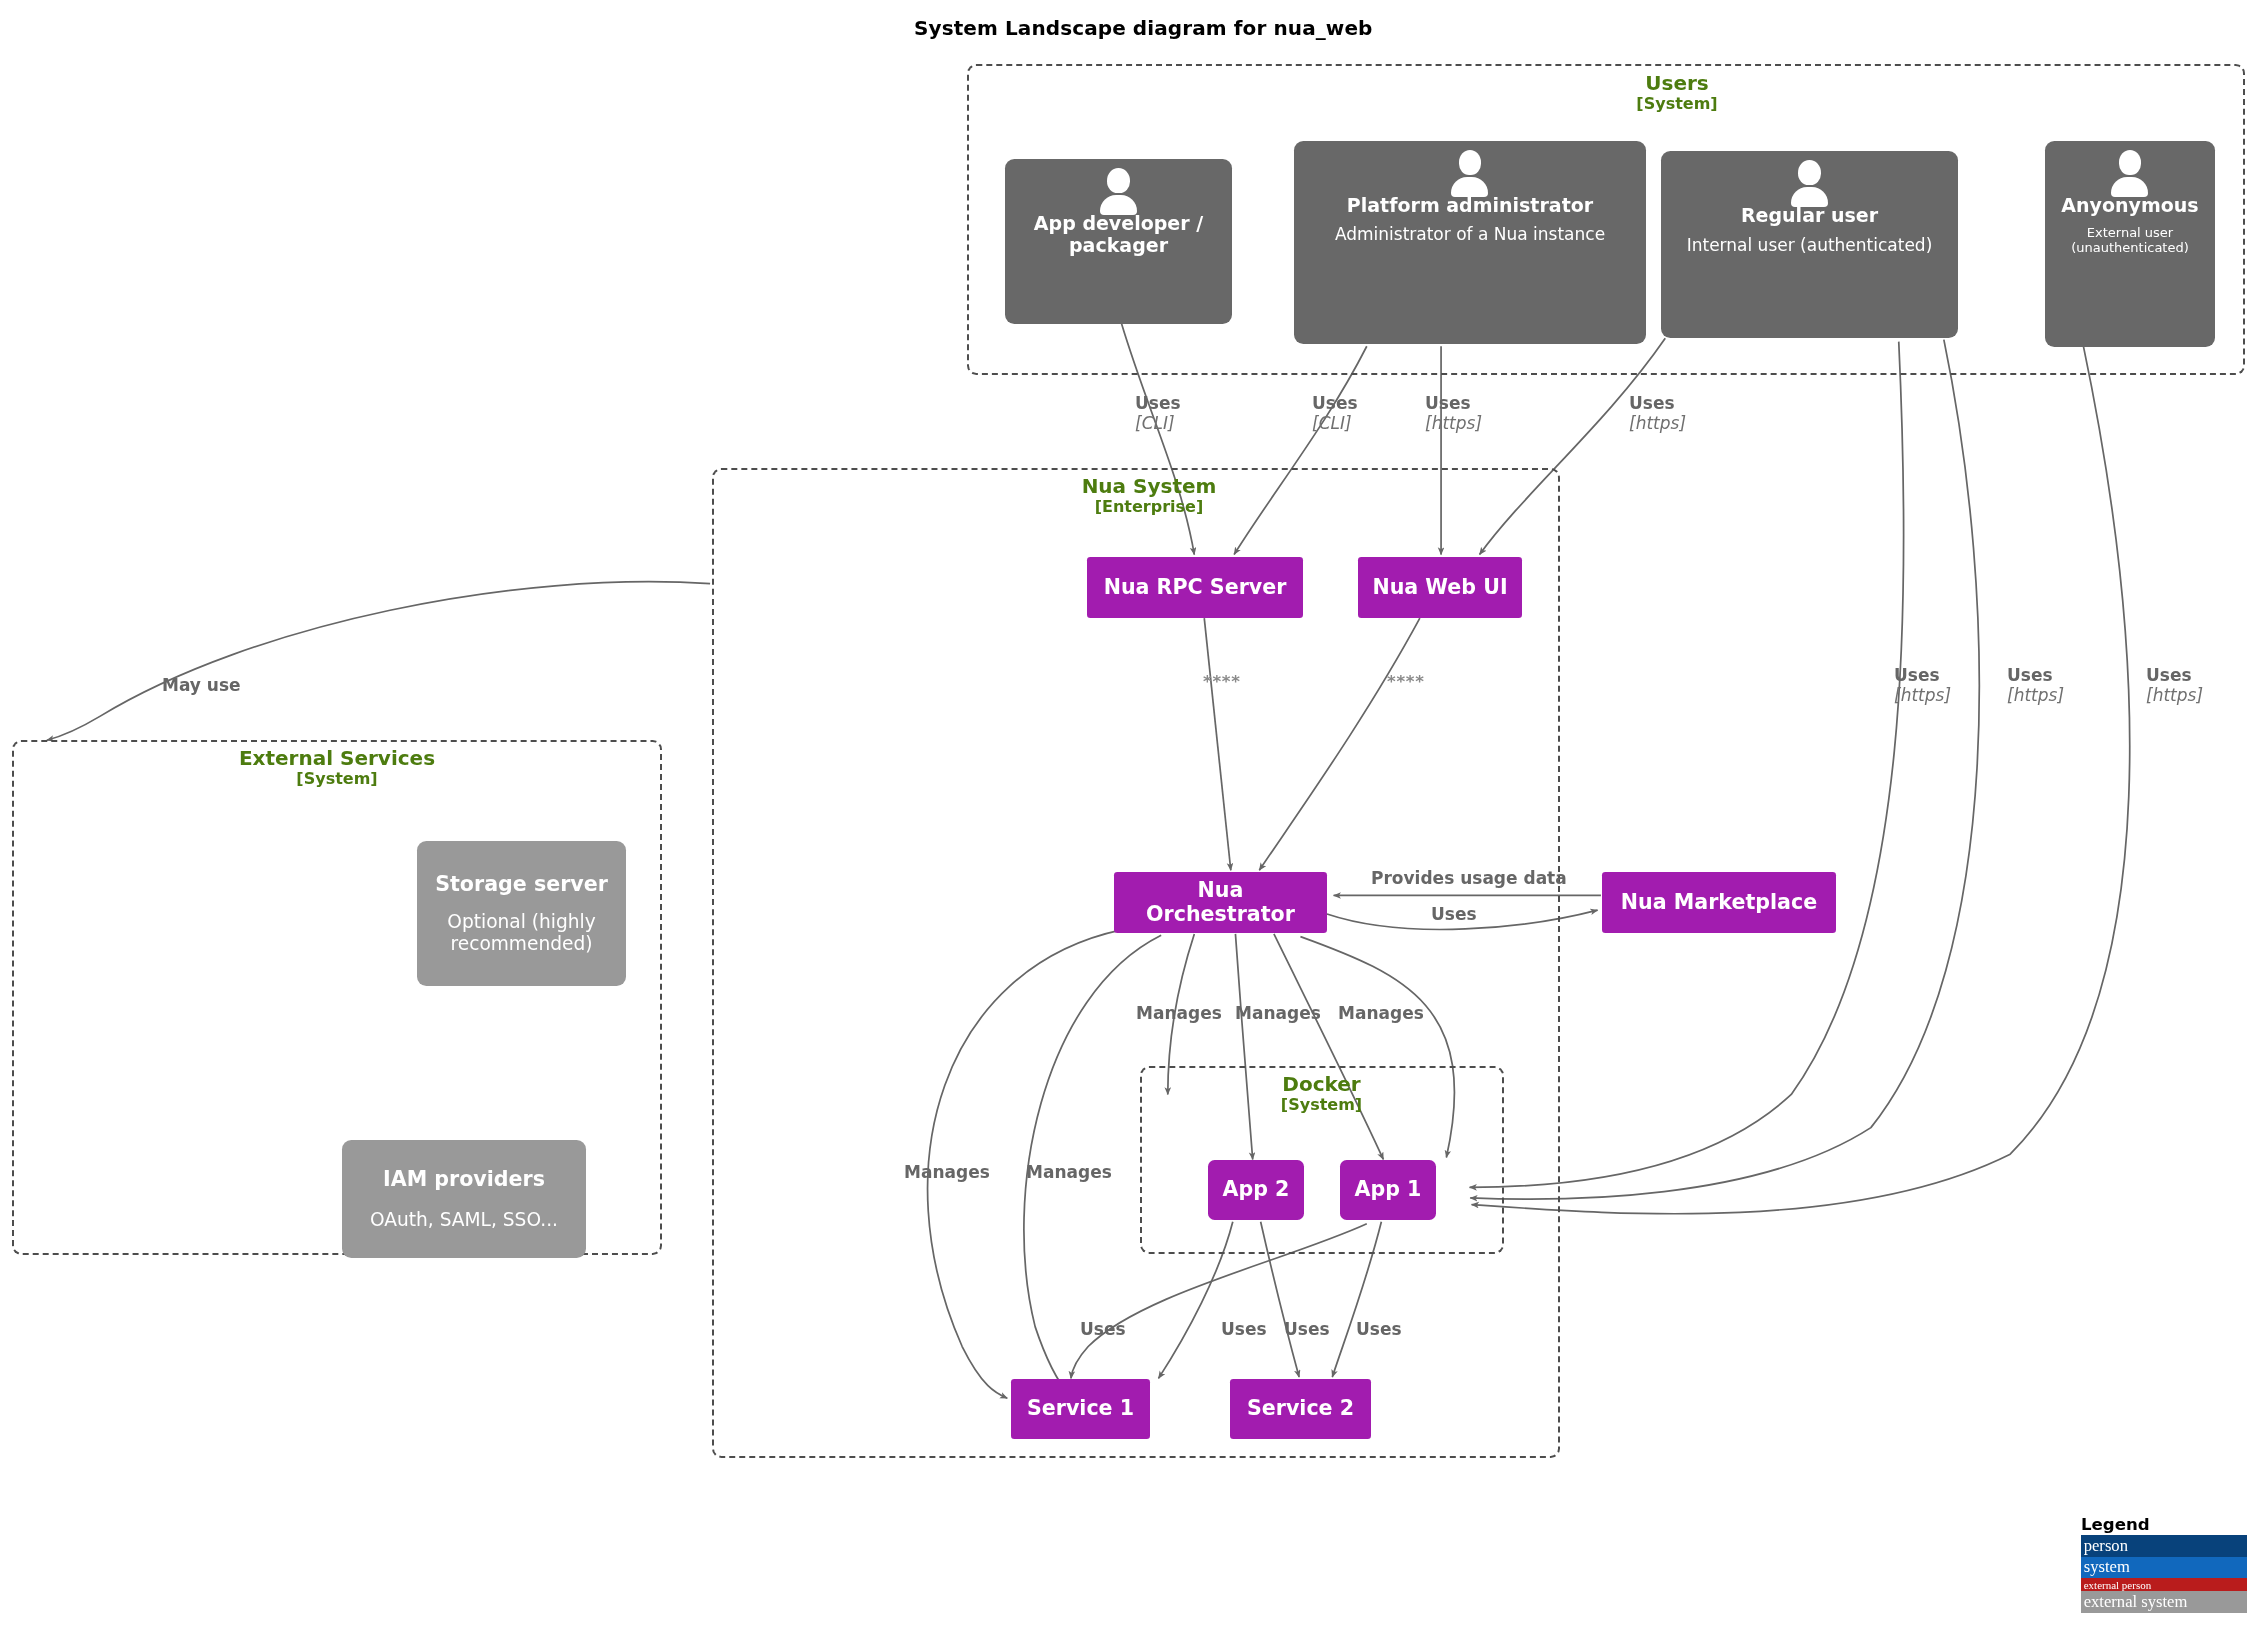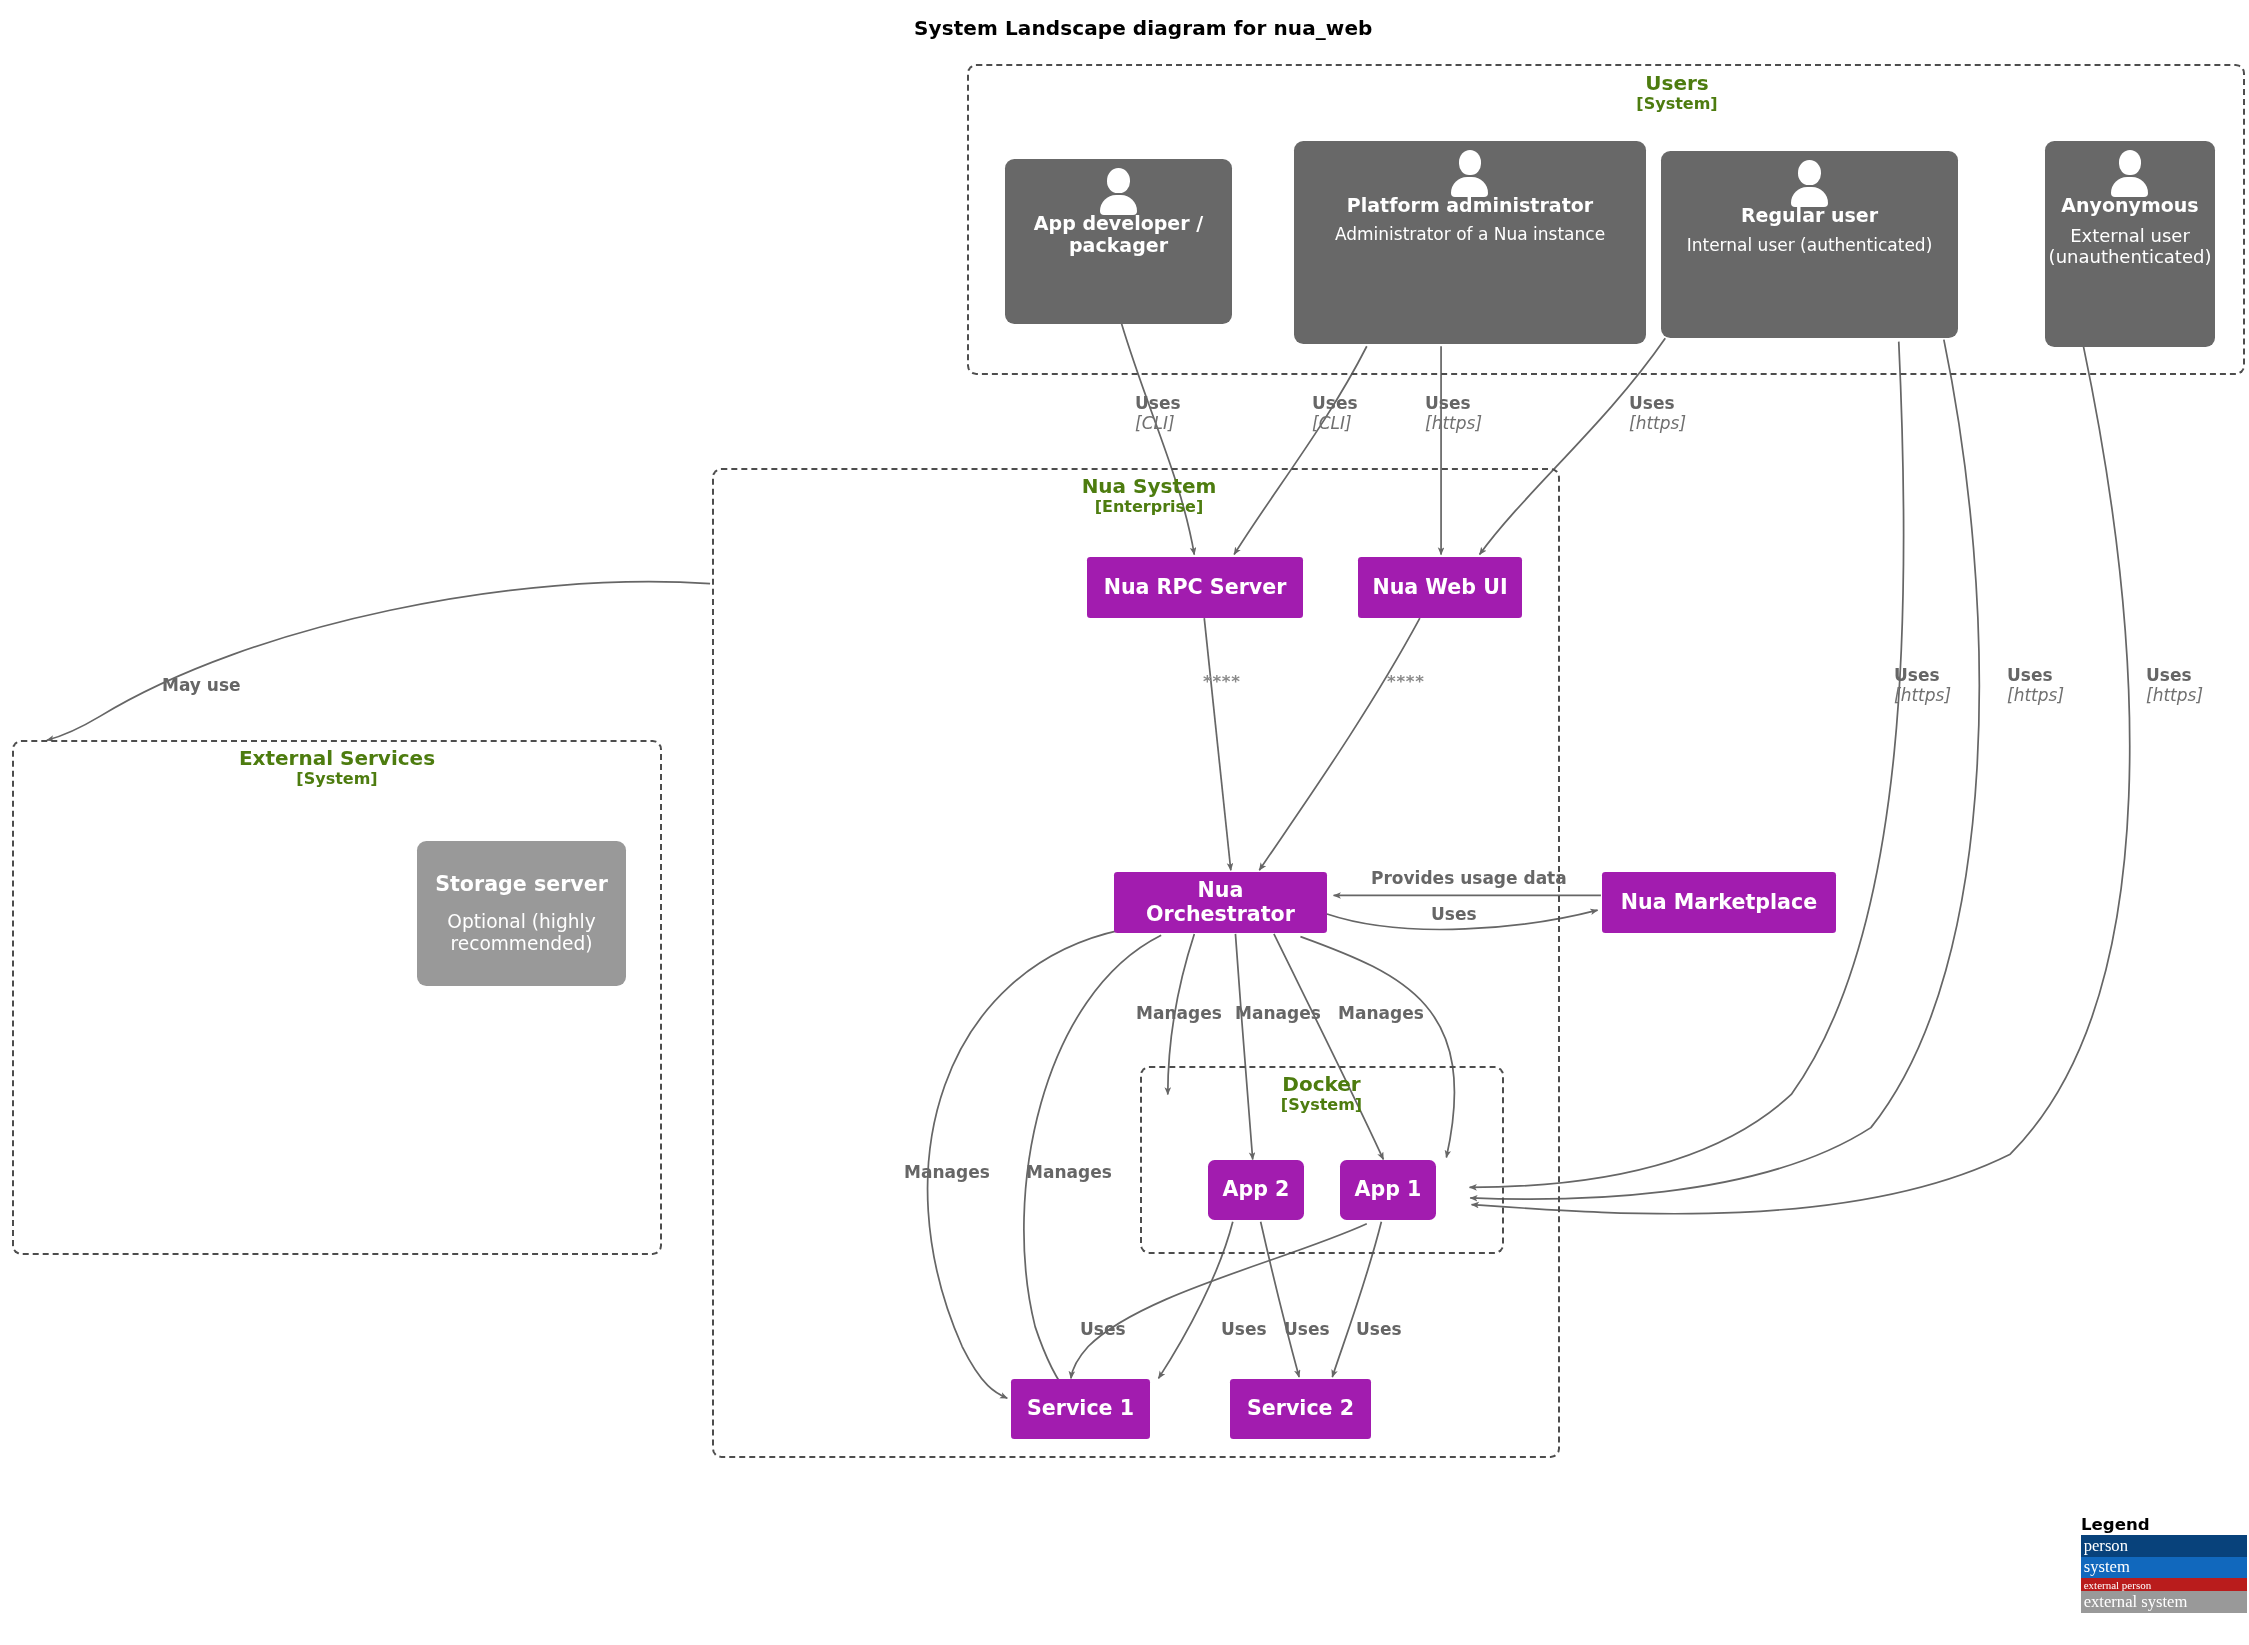--- a/index.html
+++ b/index.html
@@ -158,21 +158,21 @@
     <span class="n-name">Regular user</span>
     <span class="n-desc" style="font-size:17px;margin-top:9.3px;">Internal user (authenticated)</span>
   </div>
 
   <div class="node person" style="left:2045px;top:141px;width:170px;height:206px;font-size:19px;">
     <span class="avatar">
       <span class="head"></span>
         <span class="body"></span>
     </span>
     <span class="n-name">Anyonymous</span>
-    <span class="n-desc" style="font-size:18px;margin-top:9.3px;">External user (unauthenticated)</span>
+    <span class="n-desc" style="font-size:13px;margin-top:9.3px;">External user (unauthenticated)</span>
   </div>
 
   <div class="boundary" style="left:712px;top:468px;width:848px;height:990px;"></div>
   <div class="boundary-title" style="left:1003px;top:476px;width:292px;font-size:20px;">
     <span>Nua System</span>
     <span class="boundary-sub" style="font-size:16px;margin-top:0.7px;">[Enterprise]</span>
   </div>
 
   <div class="boundary" style="left:1140px;top:1066px;width:364px;height:188px;"></div>
   <div class="boundary-title" style="left:1189px;top:1074px;width:265px;font-size:20px;">
@@ -218,20 +218,24 @@
     <span class="n-name">Service 2</span>
   </div>
 
 
   <div class="node ext-system" style="left:417px;top:841px;width:209px;height:145px;font-size:20.6px;">
     <span class="n-name">Storage server</span>
     <span class="n-desc" style="font-size:18.6px;margin-top:14.6px;">Optional (highly recommended)</span>
   </div>
 
 
+  <div class="node ext-system" style="left:342px;top:1140px;width:244px;height:118px;font-size:20.6px;">
+    <span class="n-name">IAM providers</span>
+    <span class="n-desc" style="font-size:18.6px;margin-top:17px;">OAuth, SAML, SSO...</span>
+  </div>
 
   <div class="edge-label" style="left:1135px;top:393px;font-size:17px;text-align:left;">
     <span>Uses</span>
     <span class="tech">[CLI]</span>
   </div>
 
   <div class="edge-label" style="left:1312px;top:393px;font-size:17px;text-align:left;">
     <span>Uses</span>
     <span class="tech">[CLI]</span>
   </div>

